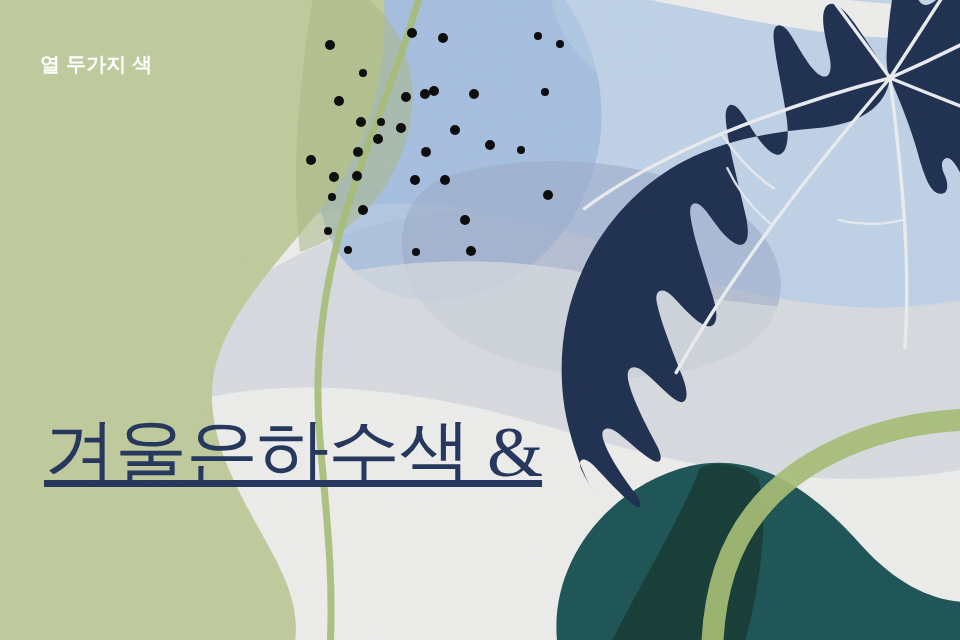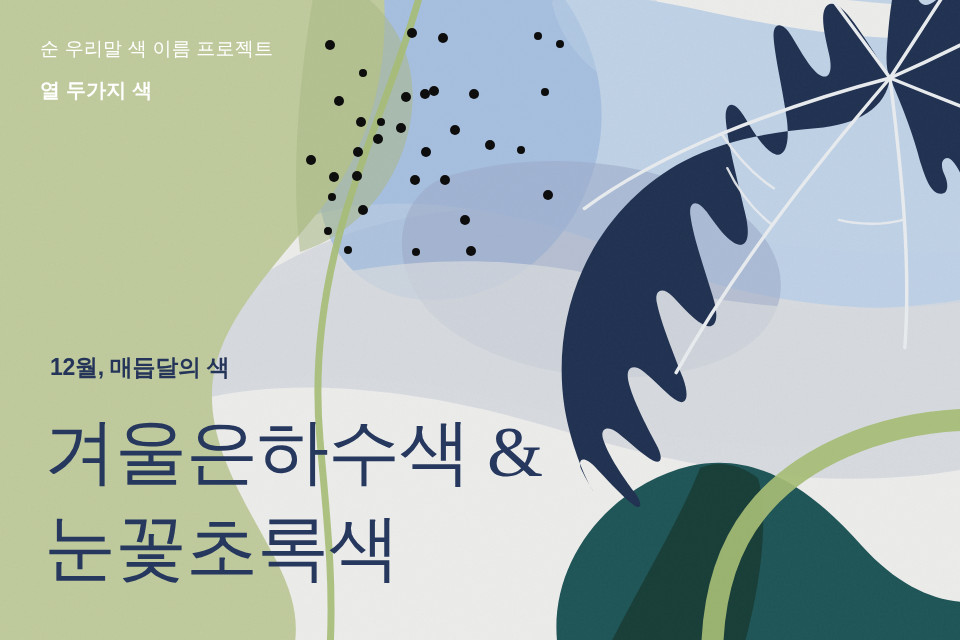--- a/index.html
+++ b/index.html
@@ -45,20 +45,21 @@
     letter-spacing:-.3px; white-space:nowrap;
   }
 
   .headline{
     position:absolute; left:44px; top:404px; z-index:40;
     font-family:"Liberation Serif", serif;
     font-size:72px; line-height:96px;
     color:#26385e; white-space:nowrap;
     font-weight:400;
     letter-spacing:-1px;
+    text-decoration:underline;
   }
   .headline .l2{display:block;}
 </style>
 </head>
 <body>
 
 <div id="poster">
 
   <svg class="layer" viewBox="0 0 960 640" preserveAspectRatio="none">
     <defs>
@@ -305,24 +306,21 @@
   </svg>
 
   <svg class="grain" viewBox="0 0 960 640" preserveAspectRatio="none">
     <rect x="0" y="0" width="960" height="640" filter="url(#paperNoise)" opacity="0.18"></rect>
   </svg>
   <svg class="grain2" viewBox="0 0 960 640" preserveAspectRatio="none">
     <rect x="0" y="0" width="960" height="640" filter="url(#paperNoise2)" opacity="0.22"></rect>
   </svg>
 
   <div class="eyebrow-block">
-    <div class="eyebrow-line1">순 우리말 색 이름 프로젝트</div>
     <div class="eyebrow-line2">열 두가지 색</div>
   </div>
 
-  <div class="month-label">12월, 매듭달의 색</div>
 
   <div class="headline">
     <span>겨울은하수색 &amp;</span>
-    <span class="l2">눈꽃초록색</span>
   </div>
 
 </div>
 
 </body></html>

